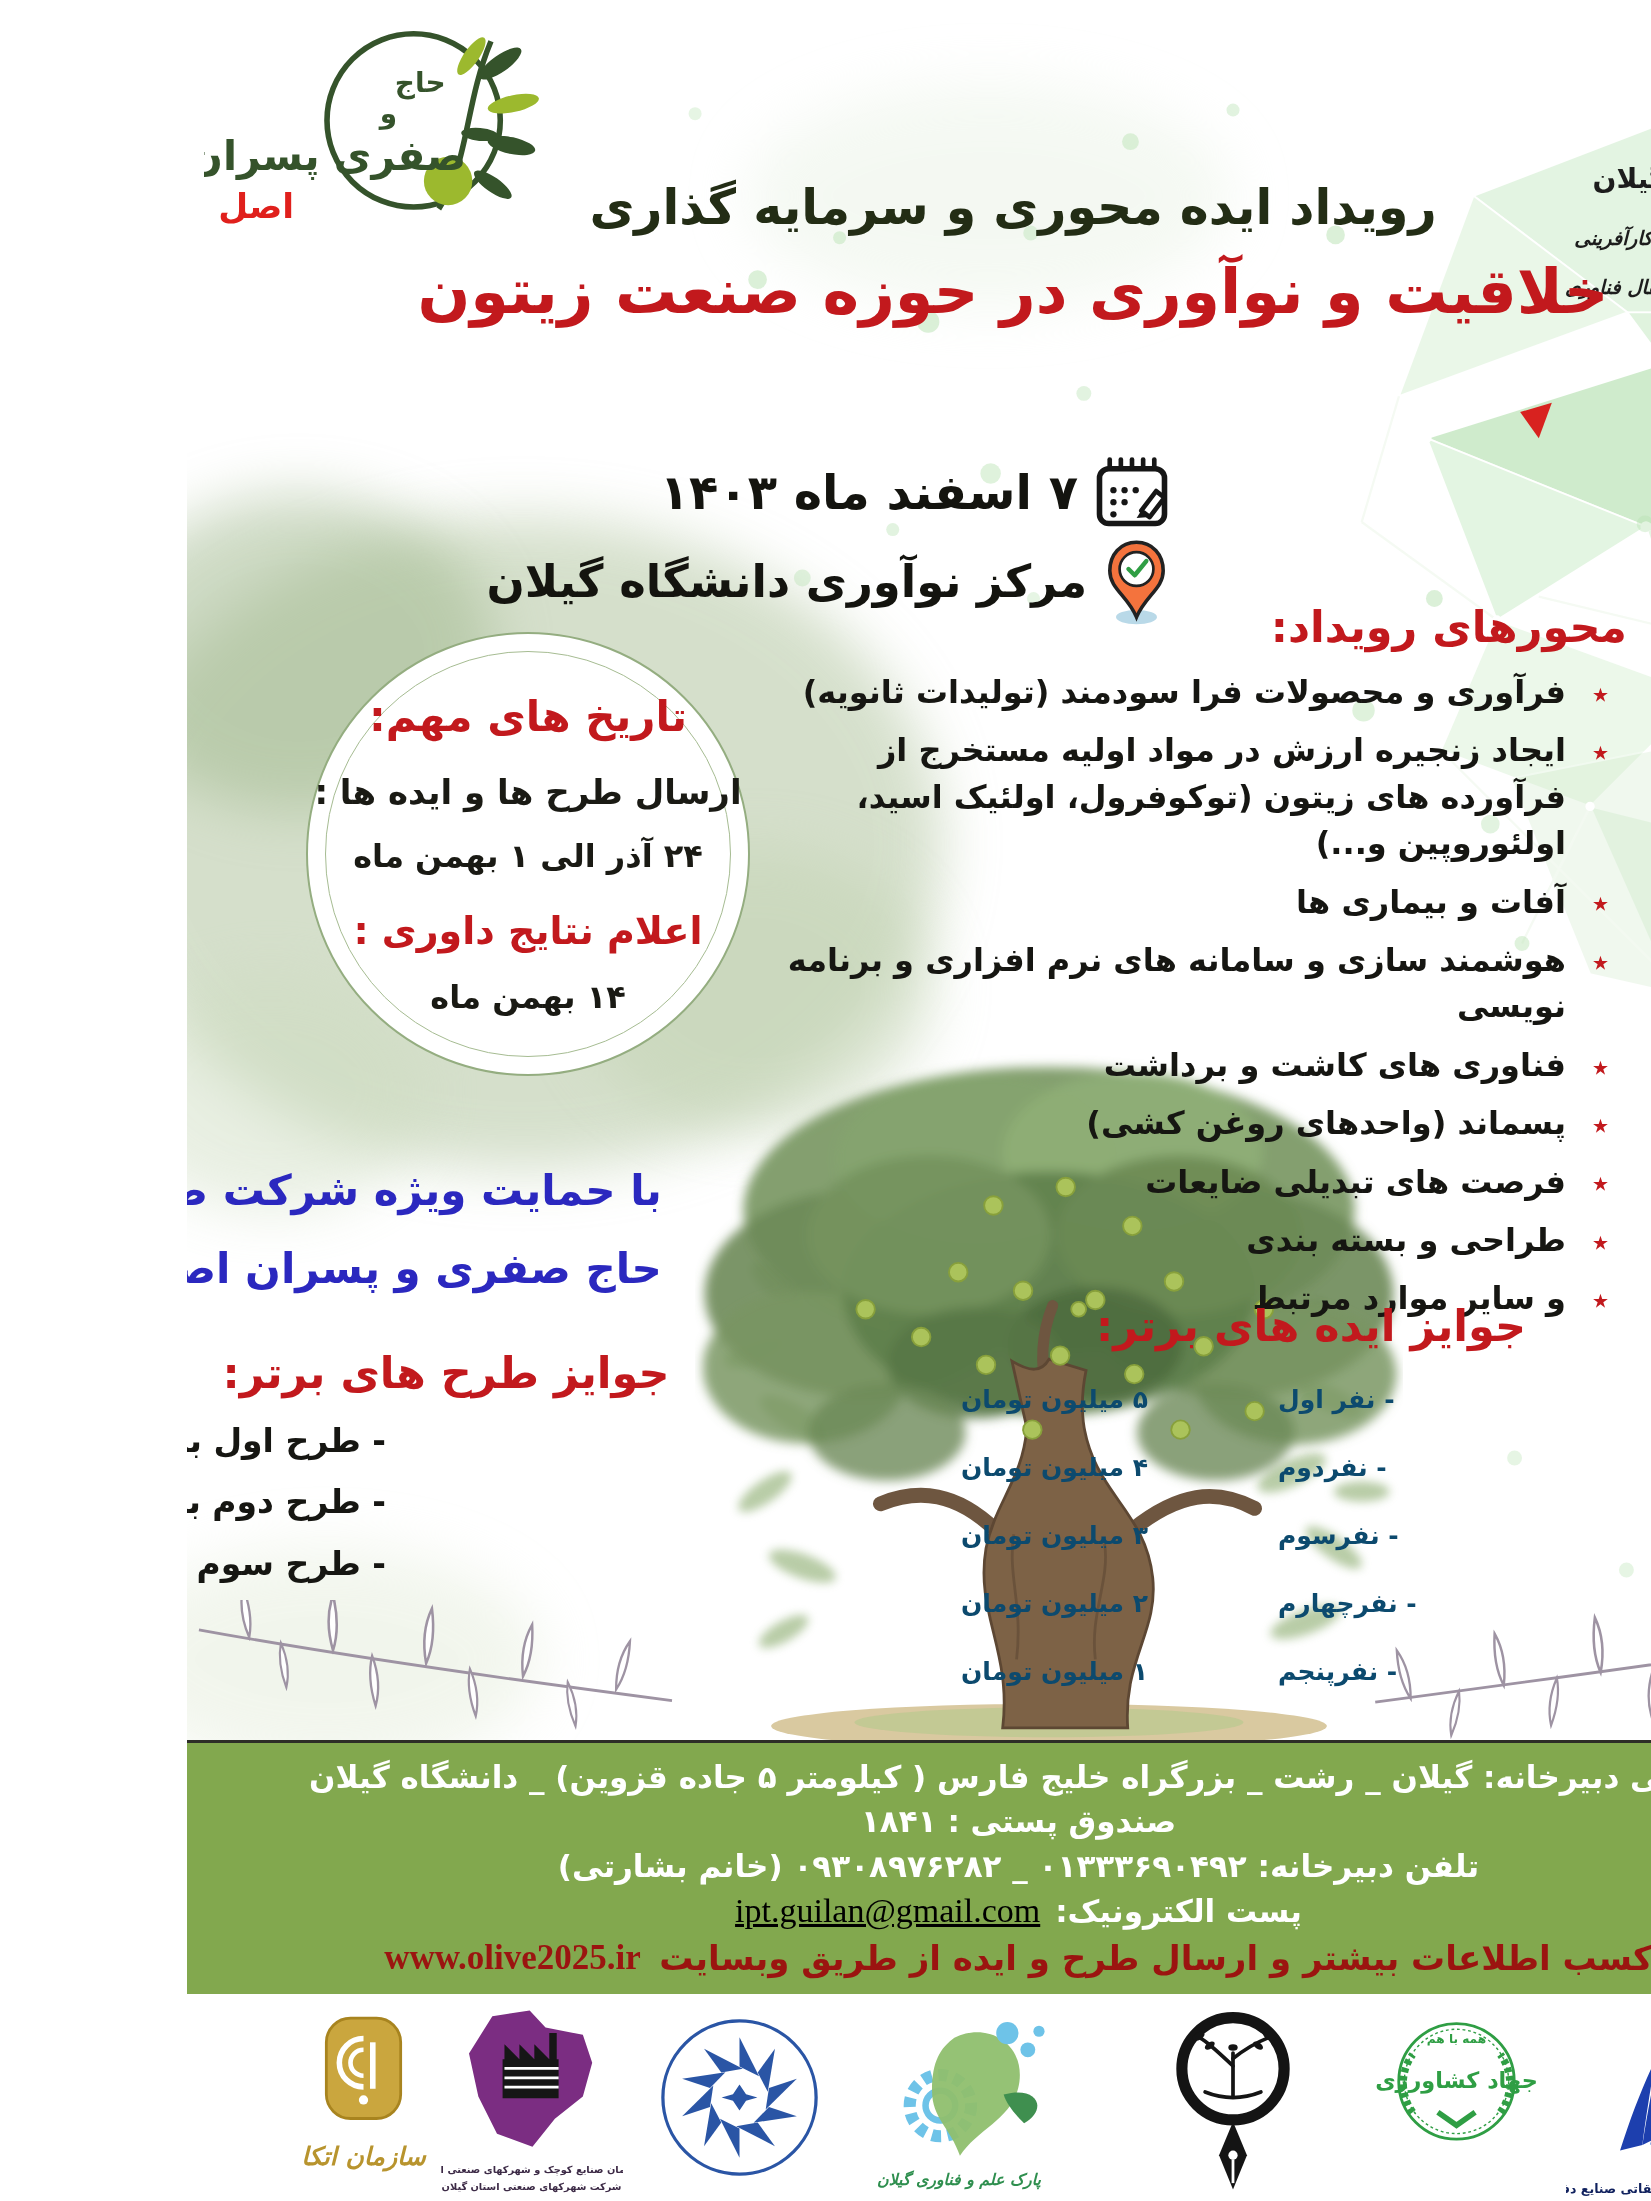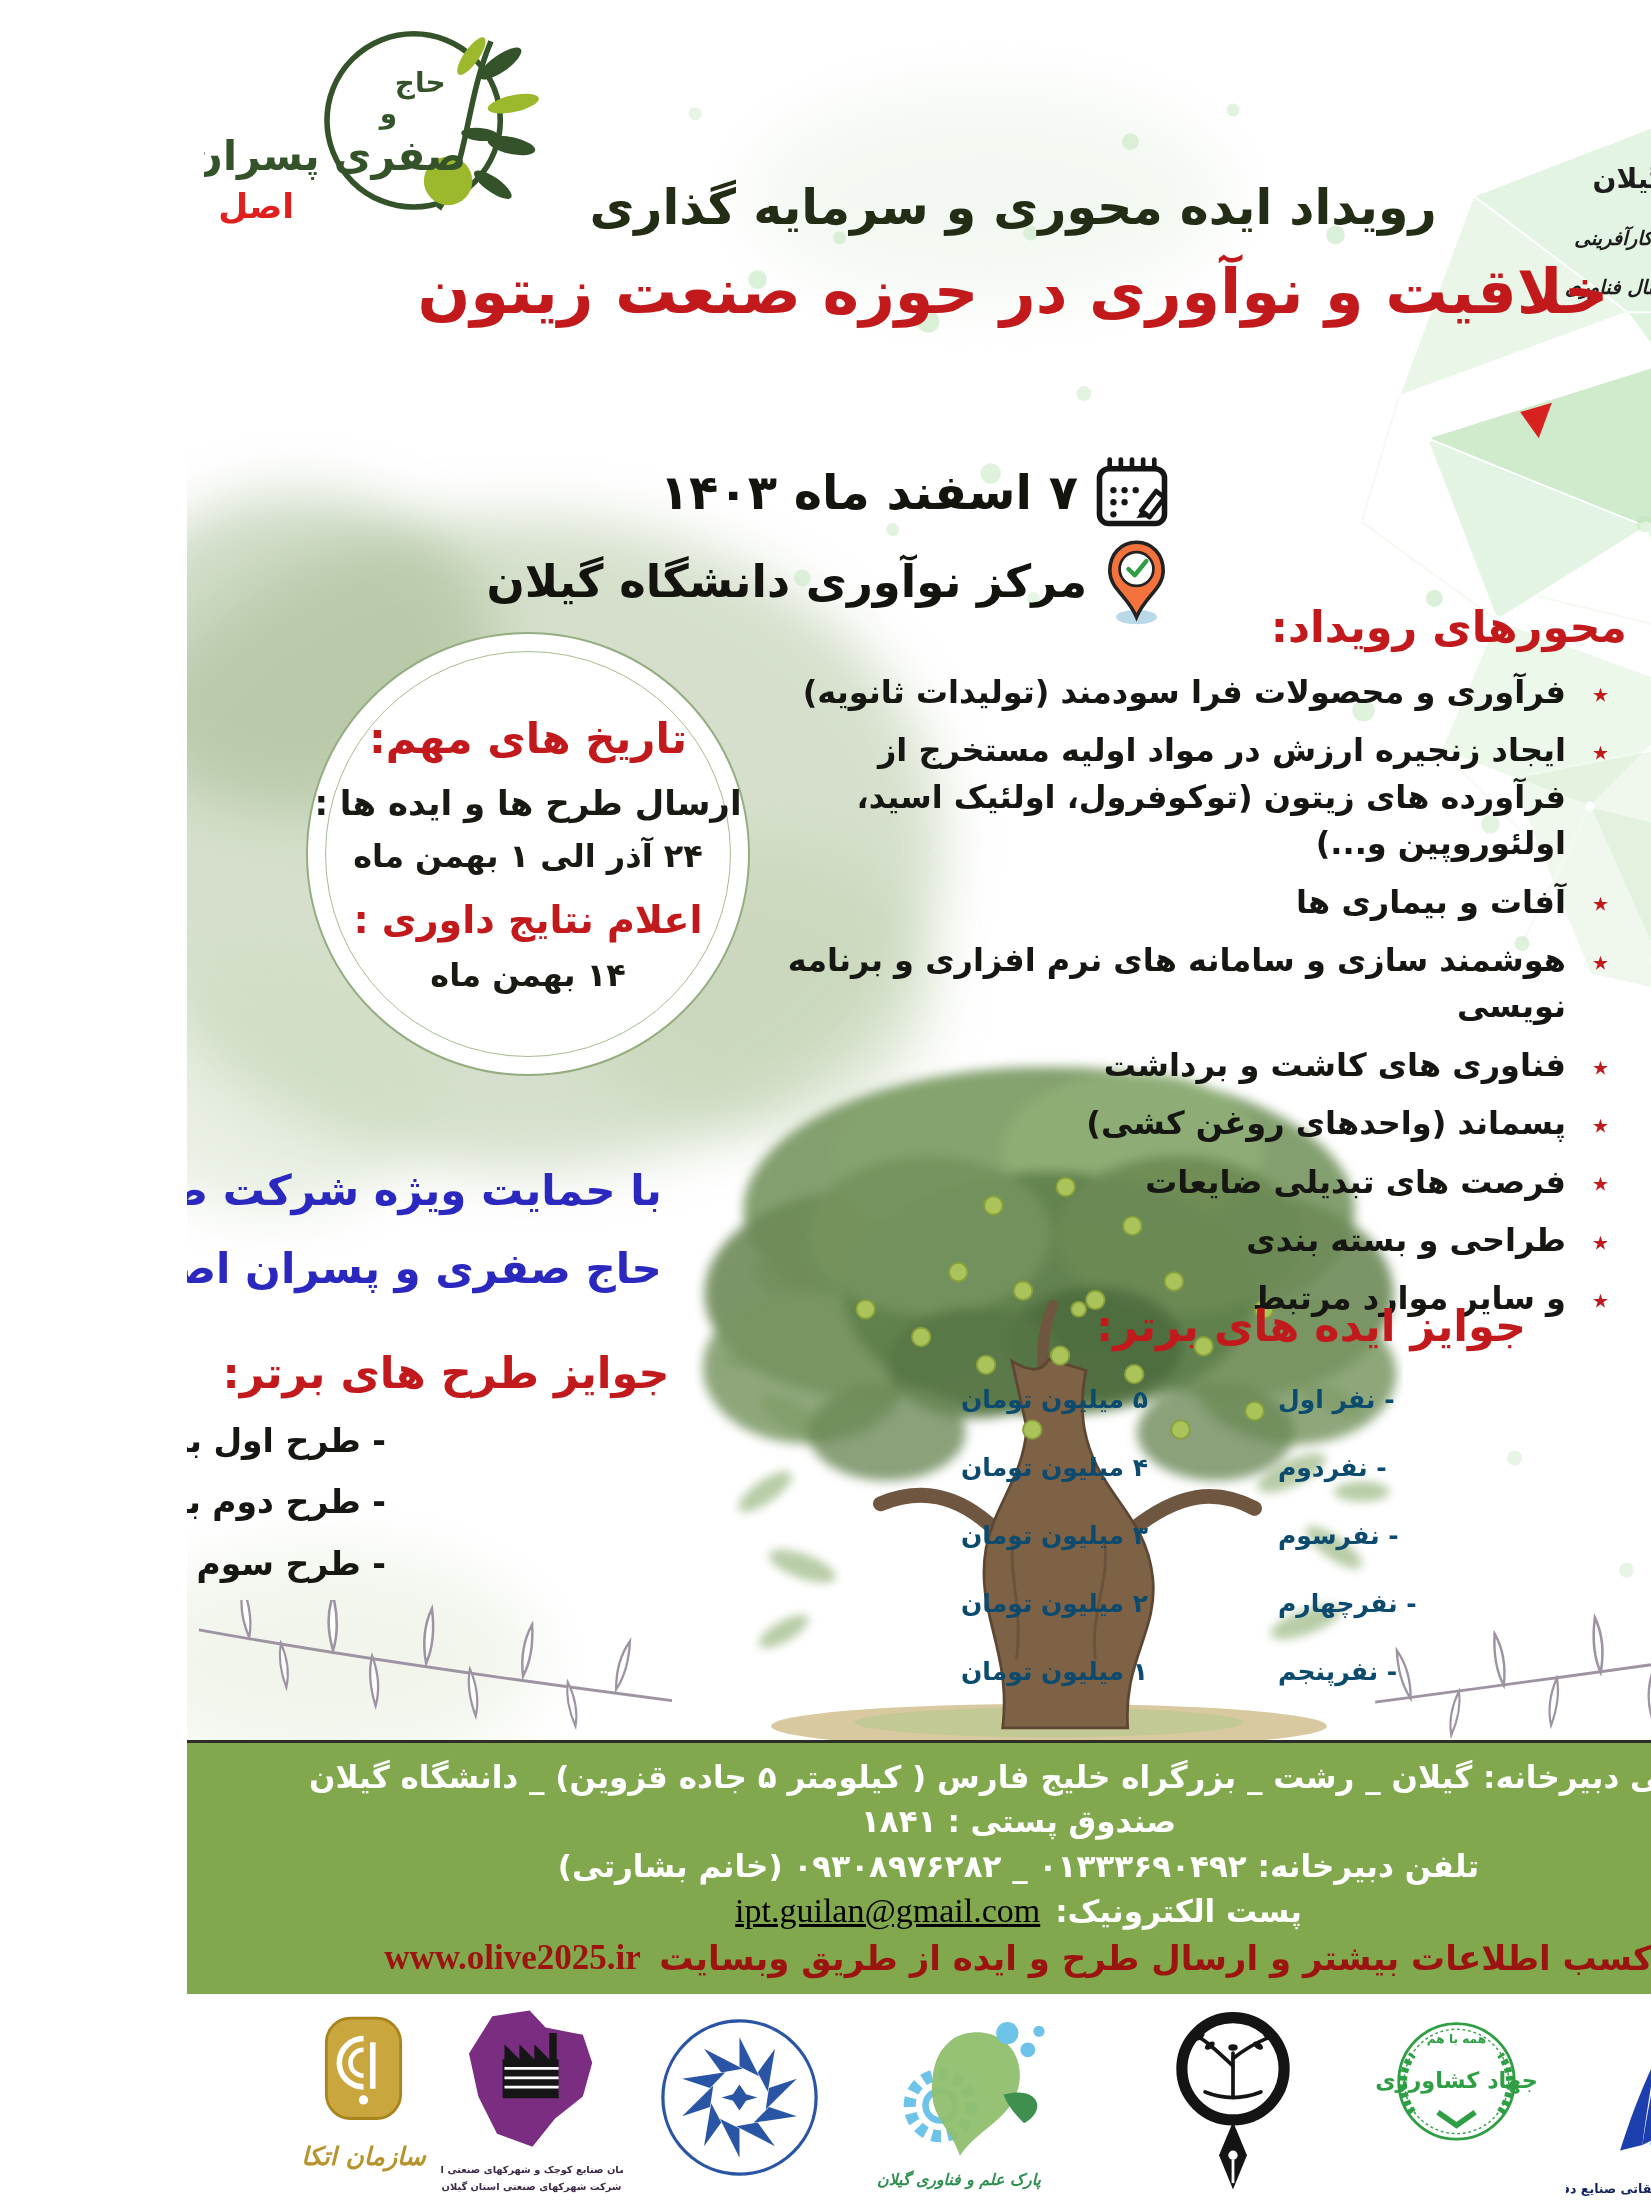--- a/index.html
+++ b/index.html
@@ -34,21 +34,21 @@
     font-size:32px; font-weight:bold; color:#161612; line-height:1.45; text-align:right;
   }
   .topic-item::before{
     content:"٭"; position:absolute; right:1.9px; top:1.9px;
     color:#c2191d; font-size:32px; font-weight:bold;
   }
   
   .dates-circle{
     top:632px; left:119px; width:440px; height:440px; border-radius:50%;
     background:#ffffff; border:2.8px solid #94ad80; z-index:2;
-    display:flex; flex-direction:column; align-items:center; justify-content:center; gap:14px;
+    display:flex; flex-direction:column; align-items:center; justify-content:center; gap:25px;
   }
   .dates-circle::before{
     content:""; position:absolute; inset:17px; border-radius:50%;
     border:1.9px solid #a6bc92;
   }
   .dc-line{white-space:nowrap; font-weight:bold; z-index:1;}
   .dc-heading{font-size:42px; color:#c2191d; margin-bottom:5.6px;}
   .dc-label1{font-size:34px; color:#1a1a14;text-align:center;}
   .dc-value1{font-size:32px; color:#1a1a14;}
   .dc-label2{font-size:38px; color:#c2191d; margin-top:9.3px;}

